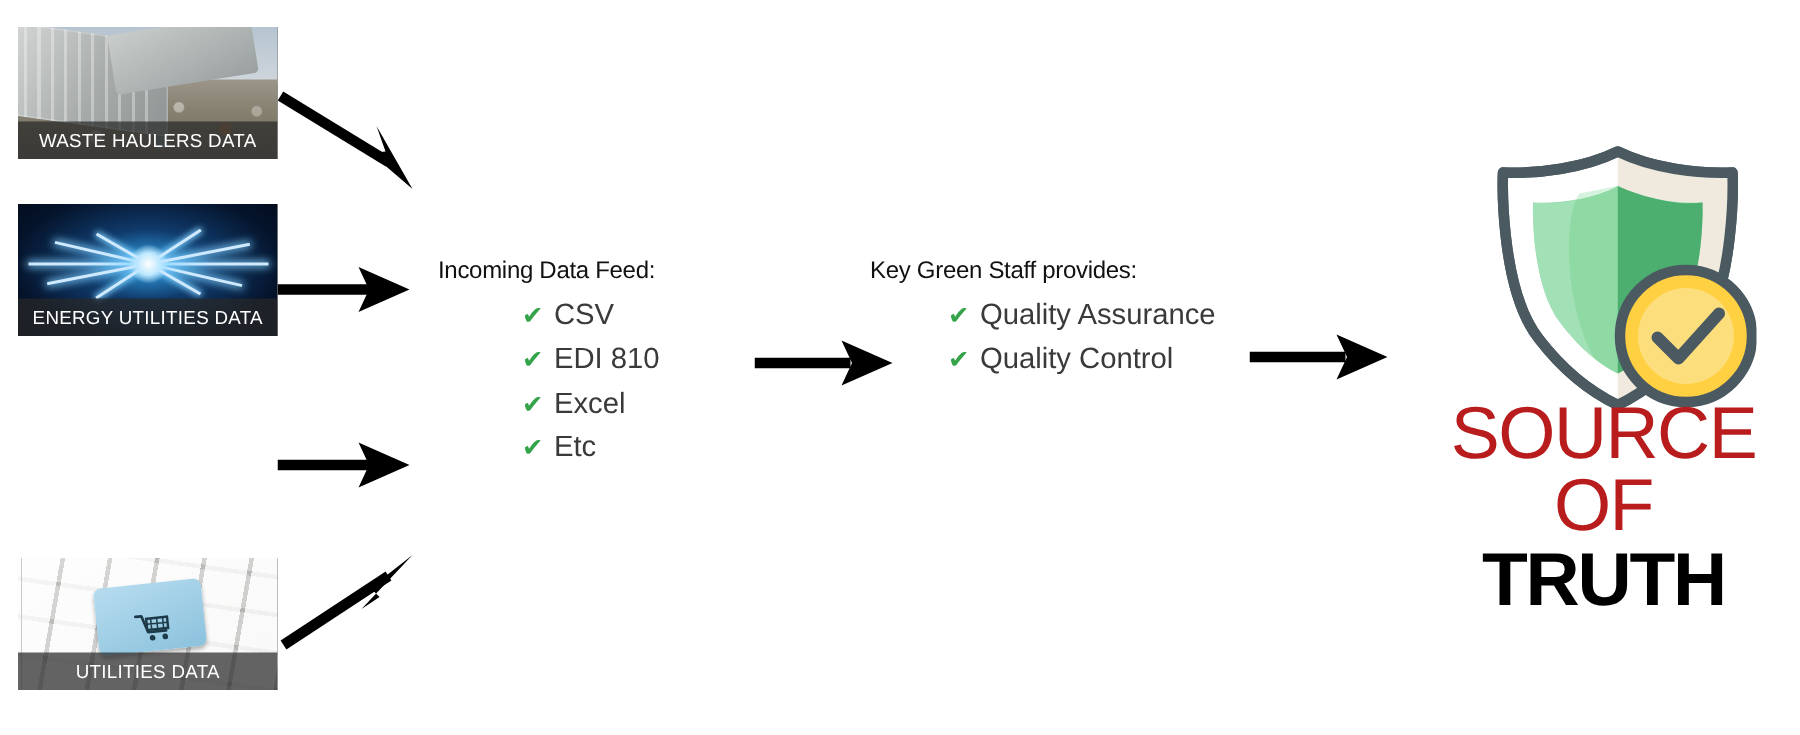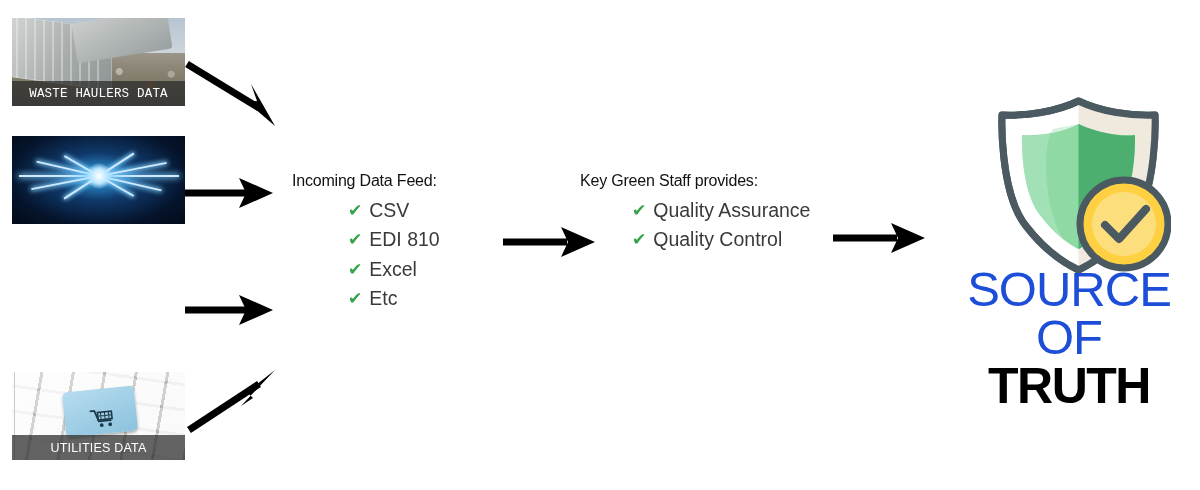--- a/index.html
+++ b/index.html
@@ -23,21 +23,21 @@
   .thumb .cap{
     position:absolute;left:0;right:0;bottom:0;
     height:25px;
     background:rgba(40,40,40,.72);
     color:#fff;
     font-size:12.5px;
     letter-spacing:.2px;
     display:flex;align-items:center;justify-content:center;
     white-space:nowrap;
   }
-  #thumb-waste{left:12px;top:18px;font-family:Liberation Mono, monospace;}
+  #thumb-waste{left:12px;top:18px;}
   #thumb-energy{left:12px;top:136px;}
   #thumb-food{left:12px;top:254px;}
   #thumb-purchasing{left:12px;top:372px;}
 
   
   .art-waste{background:linear-gradient(#b9c6d2 0%,#c2ccd6 34%,#9a9287 46%,#8d877c 64%,#7d7codo 100%);}
   .art-waste .sky{position:absolute;left:0;top:0;right:0;height:42%;background:linear-gradient(#b6c4d1,#cfd6dc);}
   .art-waste .ground{position:absolute;left:0;top:40%;right:0;bottom:0;
     background:linear-gradient(#9c958a,#85806f 40%,#6e6a5c);}
   .art-waste .ground:after{content:"";position:absolute;inset:0;
@@ -126,21 +126,21 @@
   .col.col2 ul{padding-left:52px;}
   .tick{color:#35a349;font-size:17px;font-weight:bold;line-height:1;display:inline-block;}
   #col-feed{left:292px;top:172px;}
   #col-staff{left:580px;top:172px;}
 
   
   #sot{position:absolute;left:948px;top:96px;width:242px;height:270px;}
   #shield-wrap{position:absolute;left:38px;top:0;width:185px;height:180px;}
   #sot-text{position:absolute;left:0;right:0;top:170px;text-align:center;}
   #sot-line1{
-    font-size:49px;font-weight:300;color:#1d4ed8;letter-spacing:-1px;
+    font-size:49px;font-weight:300;color:#b91c1c;letter-spacing:-1px;
     line-height:.97;font-stretch:semi-condensed;
     font-family:"Liberation Sans","DejaVu Sans",sans-serif;
   }
   #sot-line2{
     font-size:50px;font-weight:bold;color:#000;letter-spacing:-1.5px;
     line-height:.97;margin-top:1px;
   }
 </style>
 </head>
 <body>
@@ -159,20 +159,21 @@
 
   <div class="thumb" id="thumb-energy">
     <div class="art art-energy">
       <div class="bolt"></div>
         <div class="bolt b2"></div>
         <div class="bolt b3"></div>
       <div class="bolt b4"></div>
         <div class="bolt b5"></div>
         <div class="core"></div>
     </div>
+    <div class="cap">ENERGY UTILITIES DATA</div>
   </div>
 
 
   <div class="thumb" id="thumb-purchasing">
     <div class="art art-purchasing">
       <div class="keys"></div>
       <div class="bigkey"></div>
       <svg class="cart" viewBox="0 0 26 20">
         <path d="M1 2h4l3.5 11h12" fill="none" stroke="#1d3a48" stroke-width="1.8" stroke-linecap="round" stroke-linejoin="round"></path>
         <rect x="8" y="4" width="14" height="7.5" fill="none" stroke="#1d3a48" stroke-width="1.6"></rect>

